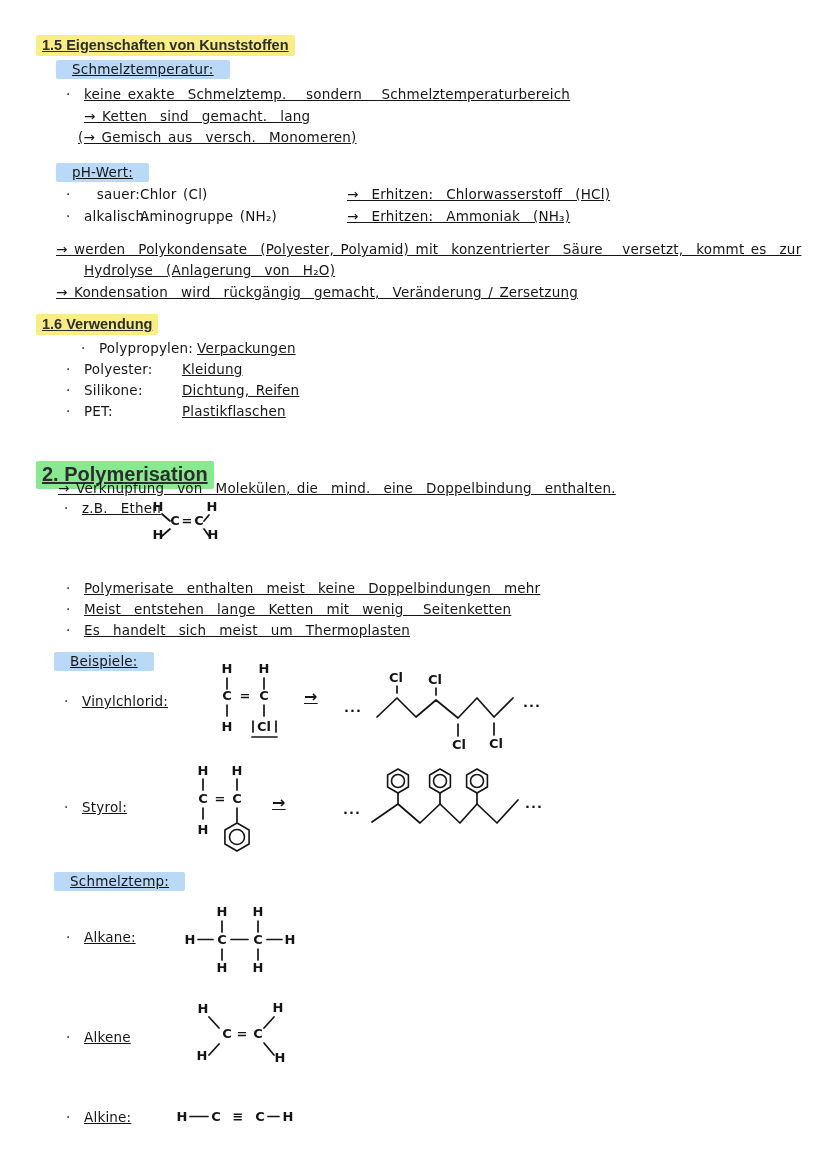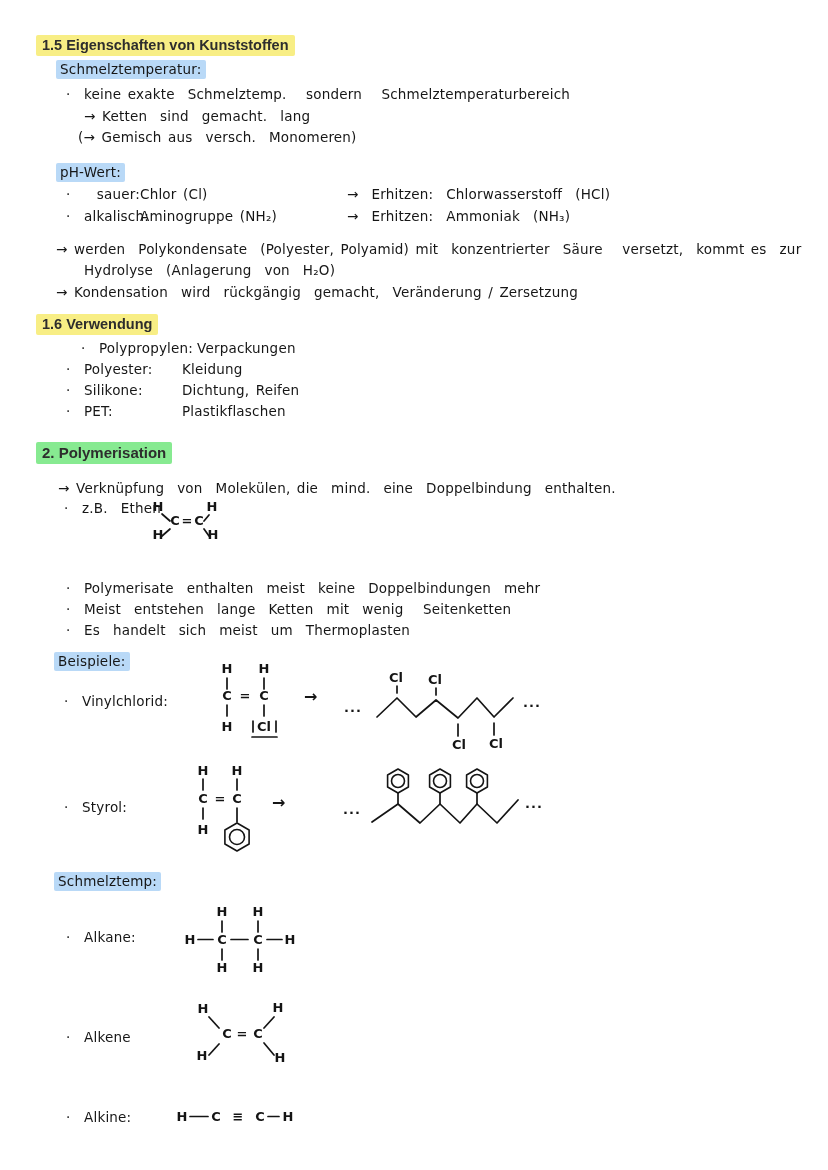--- a/index.html
+++ b/index.html
@@ -1,21 +1,21 @@
 <!DOCTYPE html>
 <html><head>
 <meta charset="utf-8">
 <style>
   html,body{margin:0;padding:0;background:#ffffff;}
   .page{position:relative;width:828px;height:1170px;background:#ffffff;overflow:hidden;}
-  .abs{position:absolute;}
+  .abs{position:absolute;text-decoration:underline;}
   .hand{font-family:"DejaVu Sans",sans-serif;font-size:13.5px;color:#161616;letter-spacing:.2px;word-spacing:2px;white-space:pre;}
   .print{font-family:"Liberation Sans",sans-serif;font-weight:700;font-size:14.5px;color:#2d2d2d;white-space:pre;}
   .hl-y{background:#f8ee85;padding:2px 6px 3px;border-radius:2px;}
-  .hl-b{background:#b9d9f7;padding:1px 4px 2px;border-radius:2px;}
+  .hl-b{background:#b9d9f7;padding:1px 16px 2px;border-radius:2px;}
   .hl-g{background:#87ea91;padding:2px 6px 3px;border-radius:2px;}
   .blt{display:inline-block;width:18px;}
   .ph-label{display:inline-block;width:56px;text-align:right;}
   .ph-value{display:inline-block;width:207px;}
   .vw-name{display:inline-block;width:98px;}
   .arrow-big{font-size:16px;font-weight:700;}
   svg{position:absolute;overflow:visible;}
   svg text{font-family:"DejaVu Sans",sans-serif;font-size:13px;font-weight:700;fill:#141414;text-anchor:middle;}
   svg .dots{font-size:13px;letter-spacing:1px;}
   svg line,svg polyline{stroke:#141414;stroke-width:1.7;fill:none;stroke-linecap:round;stroke-linejoin:round;}
@@ -41,21 +41,21 @@
   <div class="abs hand" style="left:84px;top:262px">Hydrolyse  (Anlagerung  von  H₂O)</div>
   <div class="abs hand" style="left:56px;top:241px">→ werden  Polykondensate  (Polyester, Polyamid) mit  konzentrierter  Säure   versetzt,  kommt es  zur</div>
   <div class="abs hand" style="left:56px;top:284px">→ Kondensation  wird  rückgängig  gemacht,  Veränderung / Zersetzung</div>
 
   <div class="abs print hl-y" style="left:36px;top:314px">1.6 Verwendung</div>
   <div class="abs hand" style="left:81px;top:340px"><span class="blt">·</span><span class="vw-name">Polypropylen:</span><span>Verpackungen</span></div>
   <div class="abs hand" style="left:66px;top:361px"><span class="blt">·</span><span class="vw-name">Polyester:</span><span>Kleidung</span></div>
   <div class="abs hand" style="left:66px;top:382px"><span class="blt">·</span><span class="vw-name">Silikone:</span><span>Dichtung, Reifen</span></div>
   <div class="abs hand" style="left:66px;top:403px"><span class="blt">·</span><span class="vw-name">PET:</span><span>Plastikflaschen</span></div>
 
-  <div class="abs print hl-g" style="left:36px;top:442px;font-size:15px">2. Polymerisation</div>
+  <div class="abs print hl-g" style="left:36px;top:461px;font-size:20px">2. Polymerisation</div>
   <div class="abs hand" style="left:58px;top:480px">→ Verknüpfung  von  Molekülen, die  mind.  eine  Doppelbindung  enthalten.</div>
   <div class="abs hand" style="left:64px;top:500px"><span class="blt">·</span><span>z.B.  Ethen</span></div>
 
   <svg style="left:148px;top:495px" width="80" height="55">
     <g>
       <line x1="14" y1="19" x2="22" y2="26"></line>
       <line x1="14" y1="41" x2="22" y2="34"></line>
       <line x1="56" y1="26" x2="61" y2="20"></line>
       <line x1="56" y1="34" x2="61" y2="41"></line>
     </g>

